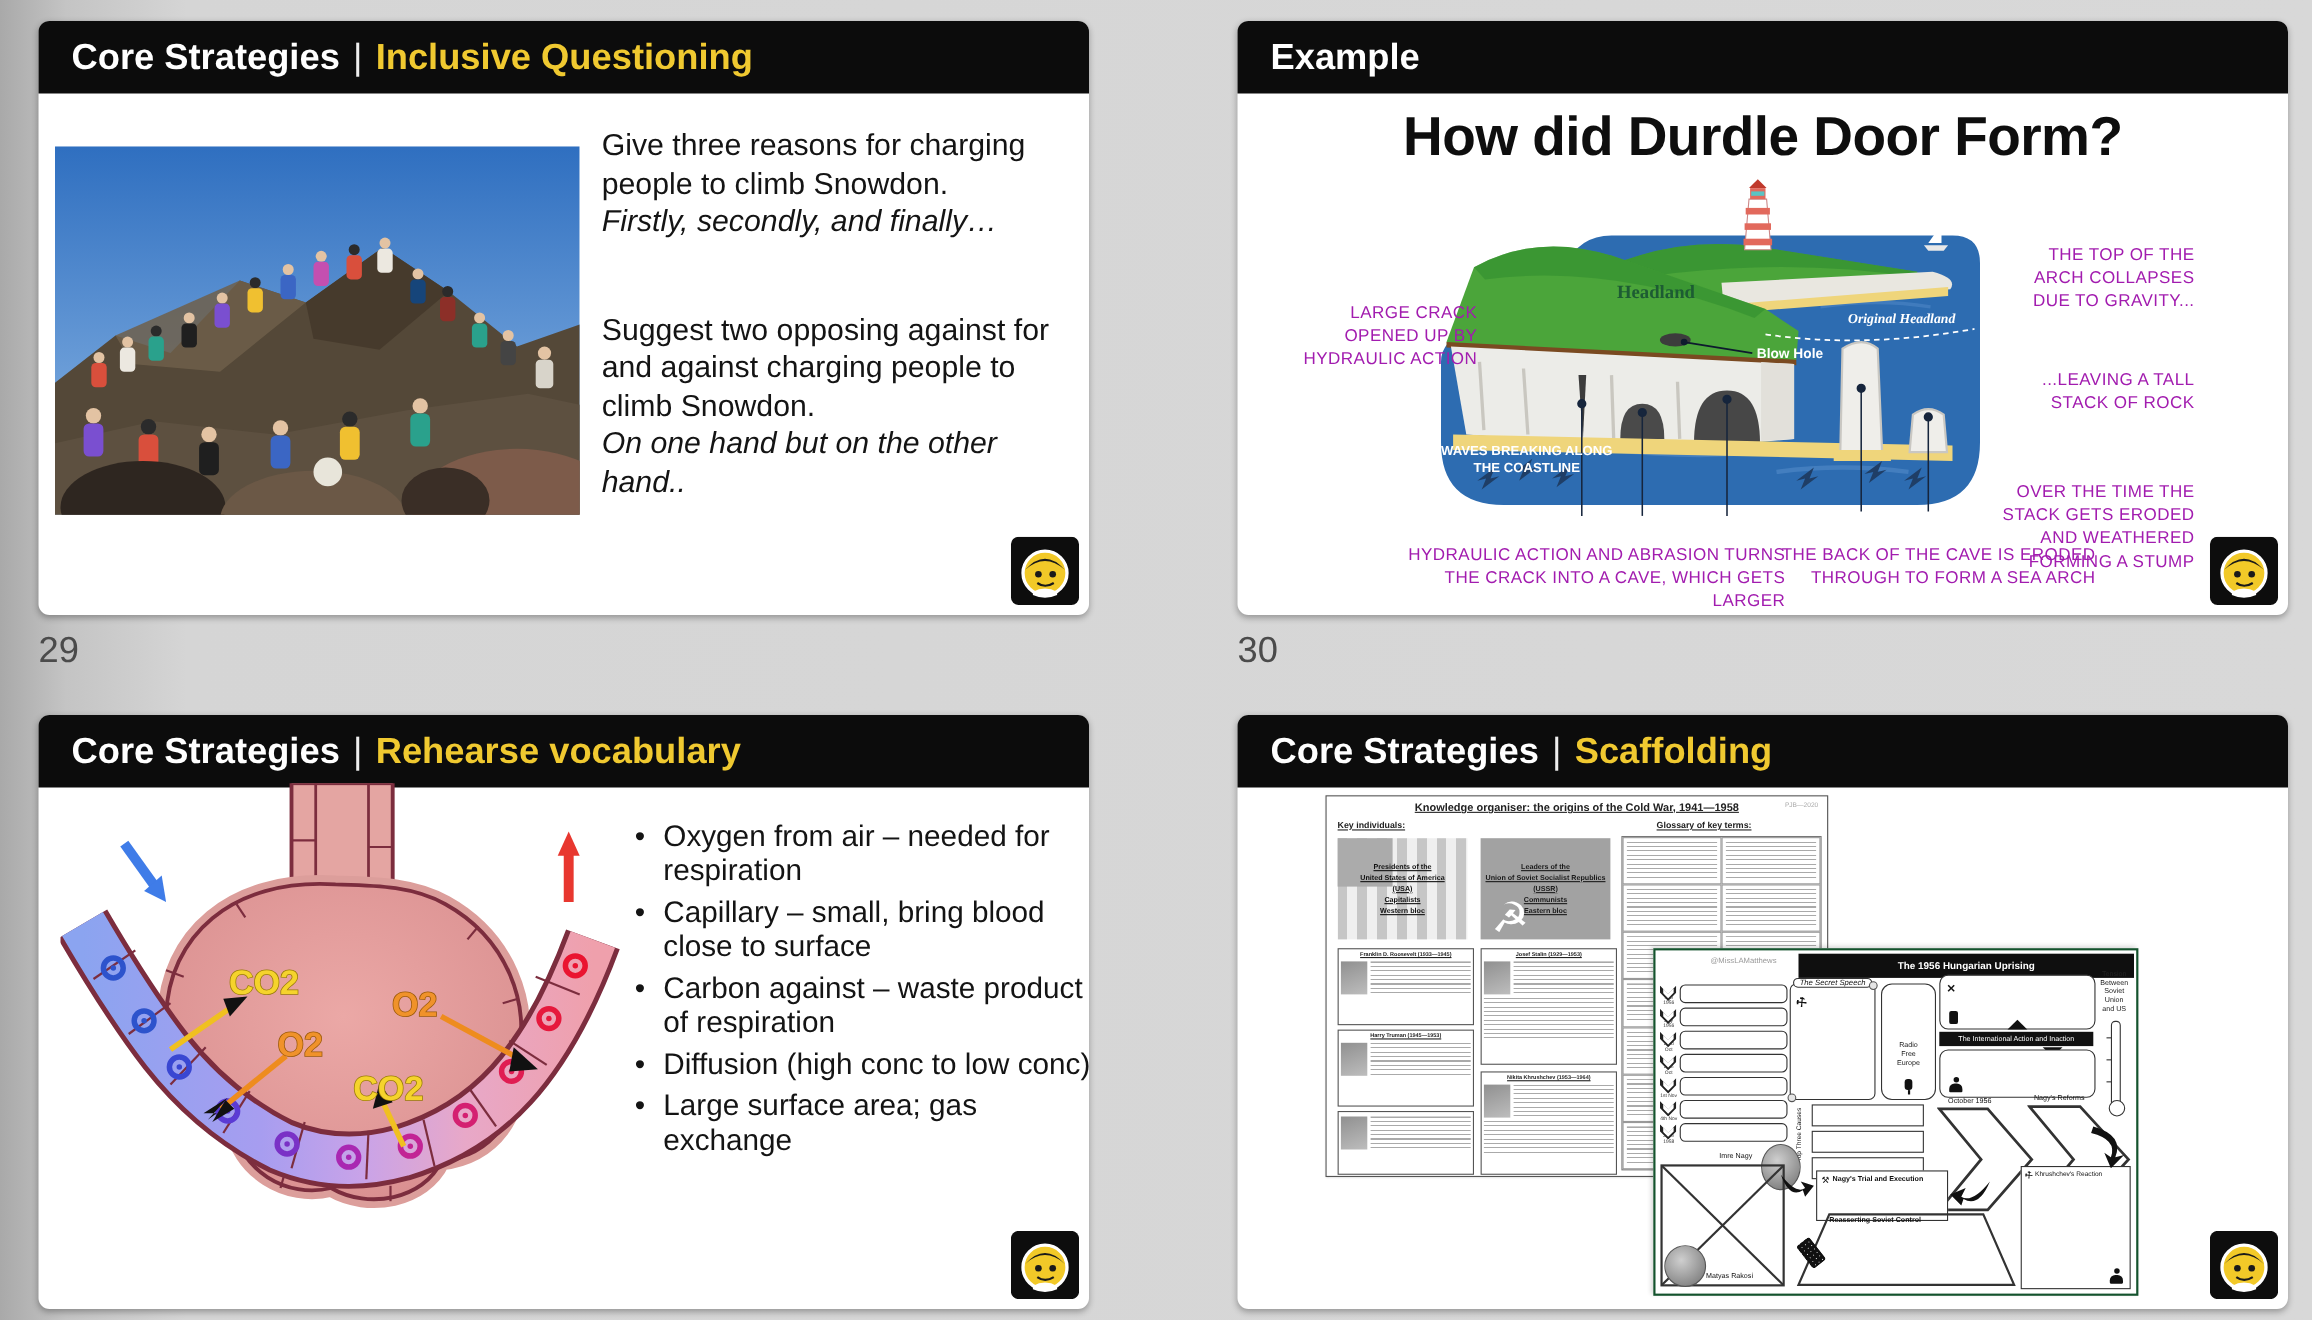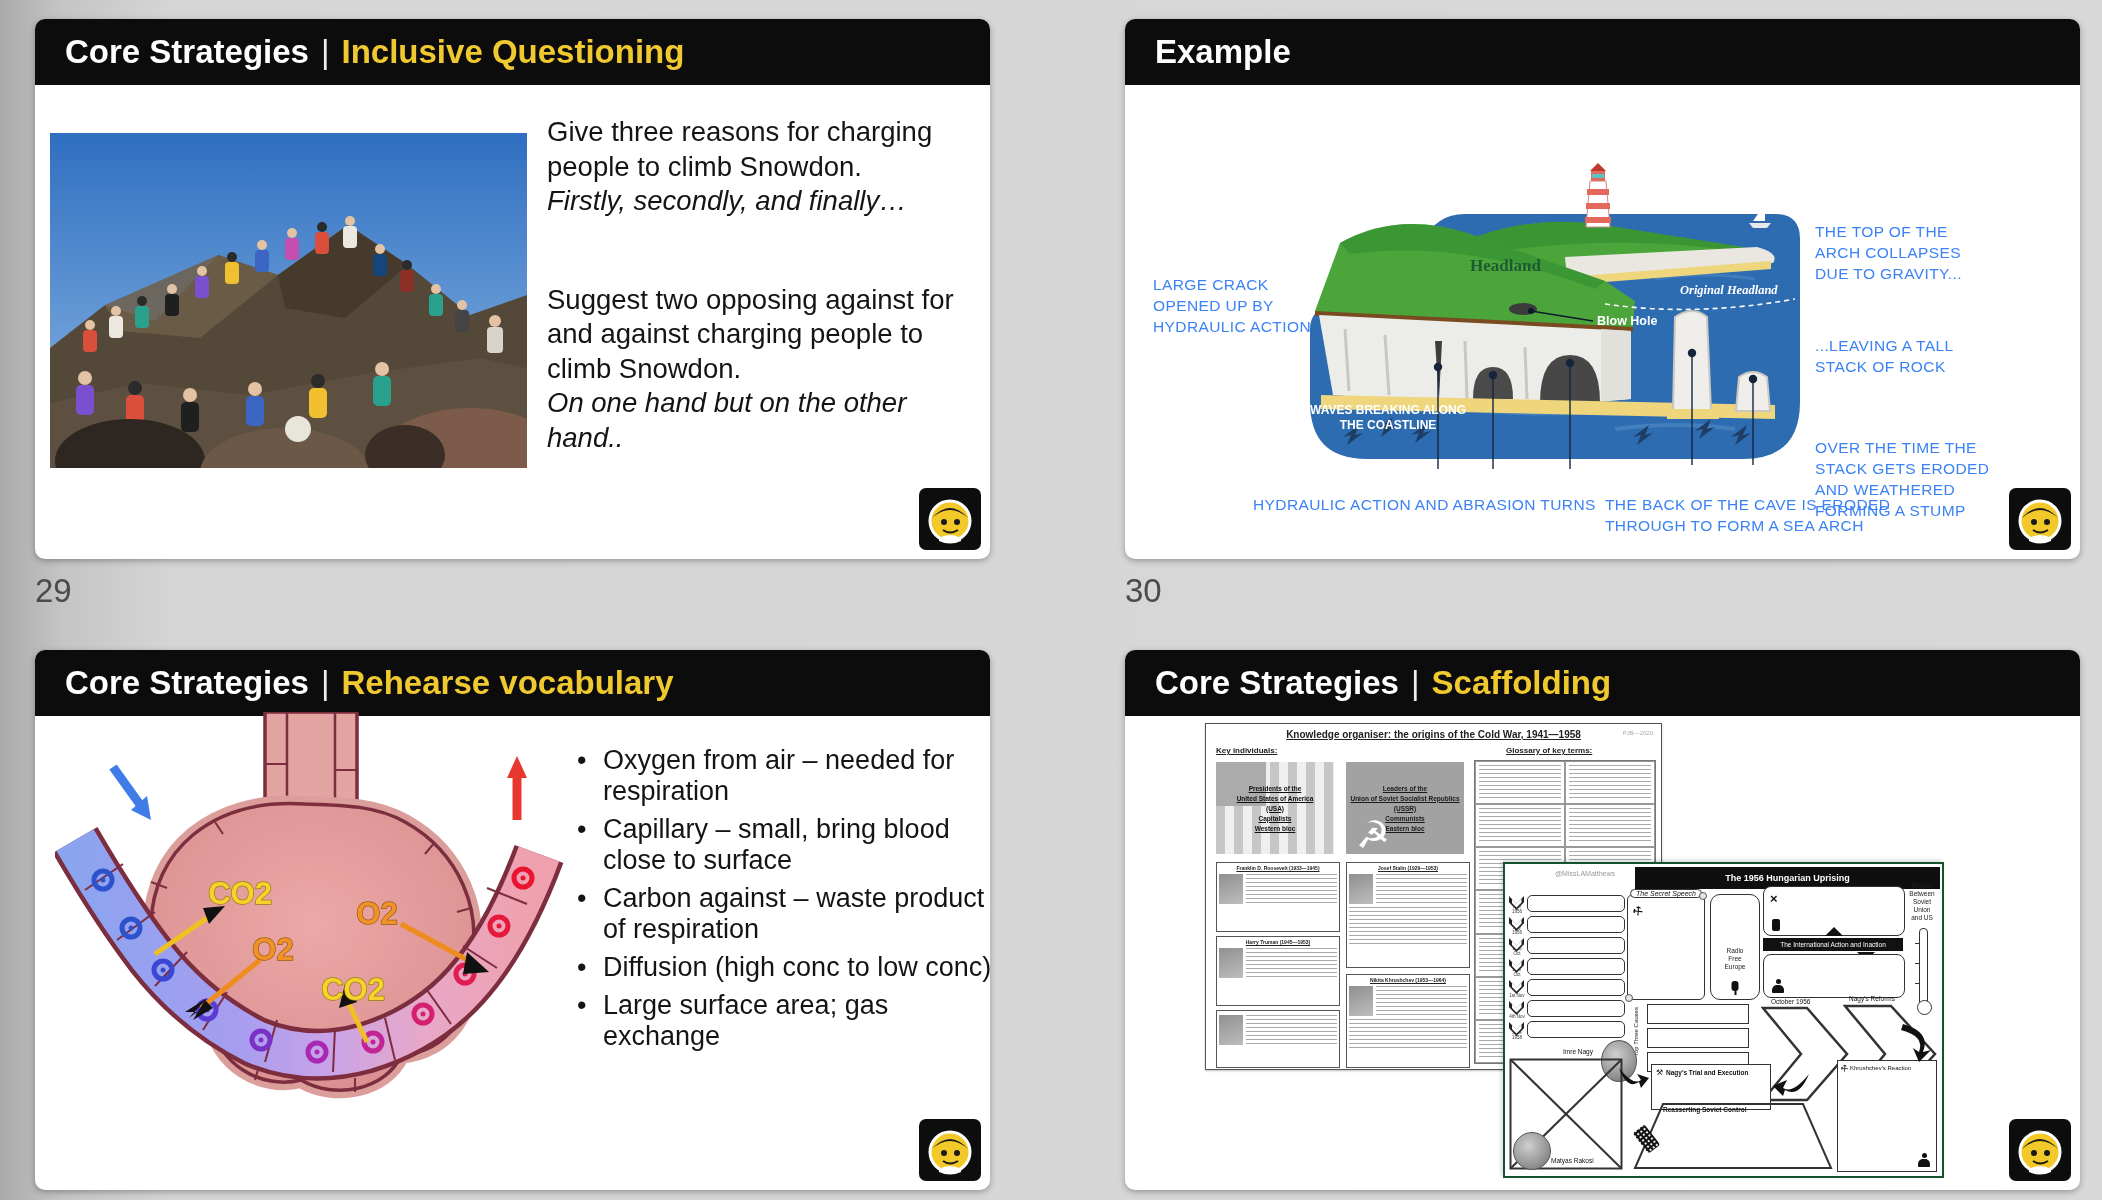--- a/index.html
+++ b/index.html
@@ -22,21 +22,21 @@
   .s1-photo{position:absolute;left:15px;top:114px;width:477px;height:335px}
   .s1-text{position:absolute;left:512px;top:96px;width:436px;font-size:27.5px;line-height:34.5px;color:#141414}
   .s1-text p{margin:0}
   .s1-text .it{font-style:italic}
   .s1-gap{height:64px}
 
   
   .s2-title{position:absolute;left:0;top:76px;width:100%;text-align:center;font-size:50px;
         font-weight:bold;letter-spacing:-.5px;color:#0e0e0e}
   .s2-diagram{position:absolute;left:10px;top:140px;width:935px;height:392px}
-  .hand{position:absolute;text-align:left;font-size:15.5px;line-height:21px;color:#3b82f6;letter-spacing:.4px}
+  .hand{position:absolute;text-align:right;font-size:15.5px;line-height:21px;color:#a21caf;letter-spacing:.4px}
   .lab-crack{left:18px;top:115px;width:190px}
   .lab-collapse{left:680px;top:62px;width:180px}
   .lab-tall{left:680px;top:176px;width:180px}
   .lab-stump{left:680px;top:278px;width:180px}
   .lab-cave{left:118px;top:335px;width:370px}
   .lab-arch{left:470px;top:335px;width:300px}
 
   
   .s3-svg{position:absolute;left:20px;top:62px;width:510px;height:465px}
   .s3-bullets{position:absolute;left:540px;top:95px;width:418px;font-size:27px;line-height:31px;color:#141414}
@@ -240,20 +240,21 @@
     <path d="M20,50 Q31,44 42,50 L42,53 Q31,58 20,53 Z" fill="#fff"></path>
   </svg>
 </div>
 <div class="pagenum" style="left:35px;top:572px">29</div>
 
 <div class="card c2">
   <div class="card-header">
     <span>Example</span>
   </div>
 
+  <div class="s2-title">How did Durdle Door Form?</div>
 
   <div class="s2-diagram">
     <svg width="935" height="392" viewBox="0 0 935 392">
 
       <path d="M330,55 L640,55 Q665,55 665,80 L665,243 Q665,300 608,300 L232,300 Q175,300 175,243 L175,170 Q175,150 200,143 L305,62 Q315,55 330,55 Z" fill="#2d6cb1"></path>
       <path d="M200,250 Q260,242 330,250 T470,252" stroke="#4d86c4" stroke-width="4" fill="none" opacity=".7"></path>
       <path d="M480,270 Q540,262 600,270" stroke="#4d86c4" stroke-width="4" fill="none" opacity=".7"></path>
       <path d="M520,120 Q570,112 620,120" stroke="#4d86c4" stroke-width="3" fill="none" opacity=".6"></path>
 
       <path d="M295,100 Q375,52 468,66 L608,88 L608,104 L295,128 Z" fill="#4ba53a"></path>
@@ -374,20 +375,21 @@
       <div>STACK OF ROCK</div>
     </div>
     <div class="hand lab-stump">
       <div>OVER THE TIME THE</div>
       <div>STACK GETS ERODED</div>
       <div>AND WEATHERED</div>
       <div>FORMING A STUMP</div>
     </div>
     <div class="hand lab-cave">
       <div>HYDRAULIC ACTION AND ABRASION TURNS</div>
+      <div>THE CRACK INTO A CAVE, WHICH GETS LARGER</div>
     </div>
     <div class="hand lab-arch">
       <div>THE BACK OF THE CAVE IS ERODED</div>
       <div>THROUGH TO FORM A SEA ARCH</div>
     </div>
   </div>
 
   <svg class="badge" viewBox="0 0 62 62">
     <rect width="62" height="62" rx="7" fill="#0d0d0d"></rect>
     <circle cx="31" cy="33" r="20" fill="#f2c928" stroke="#fff" stroke-width="3"></circle>

